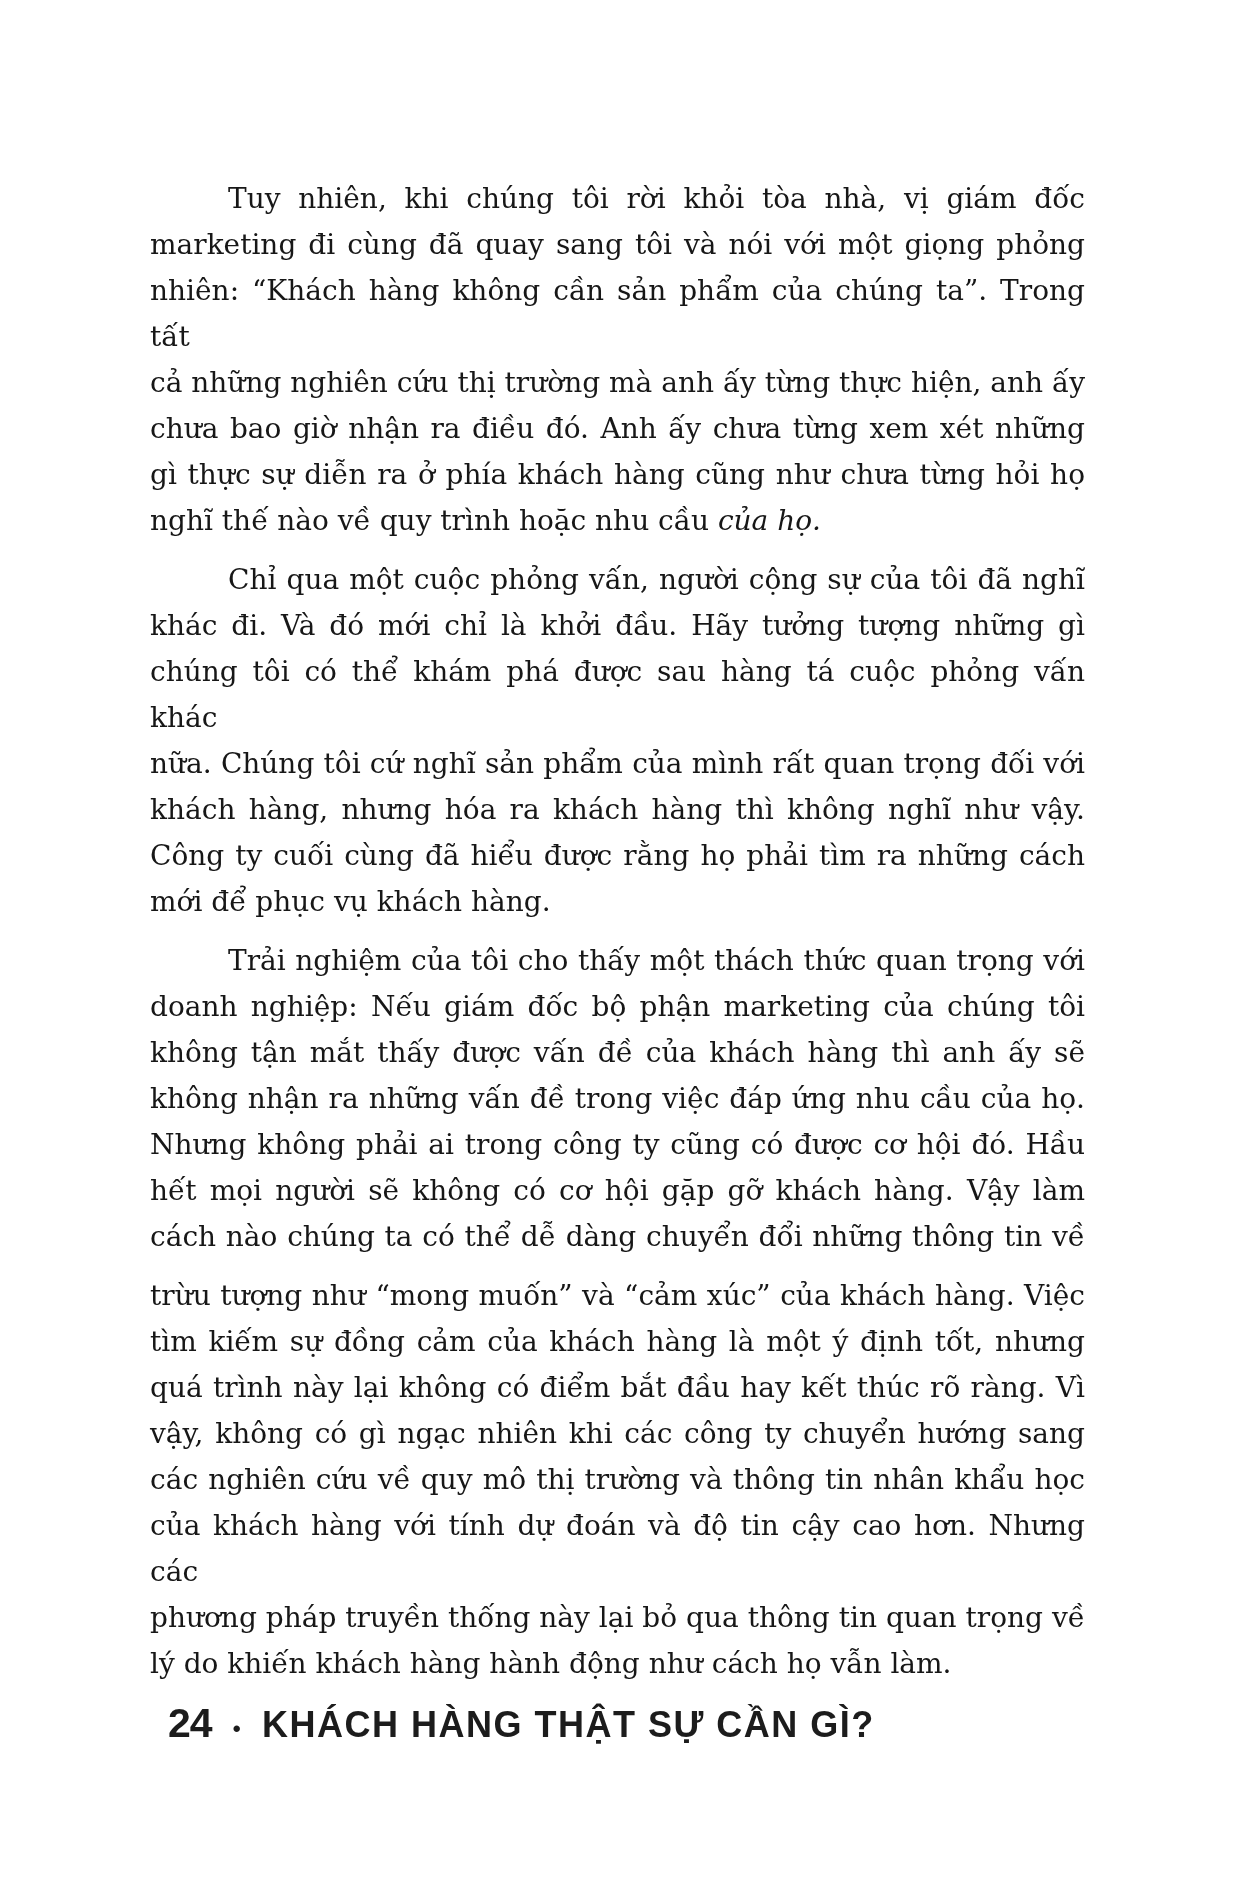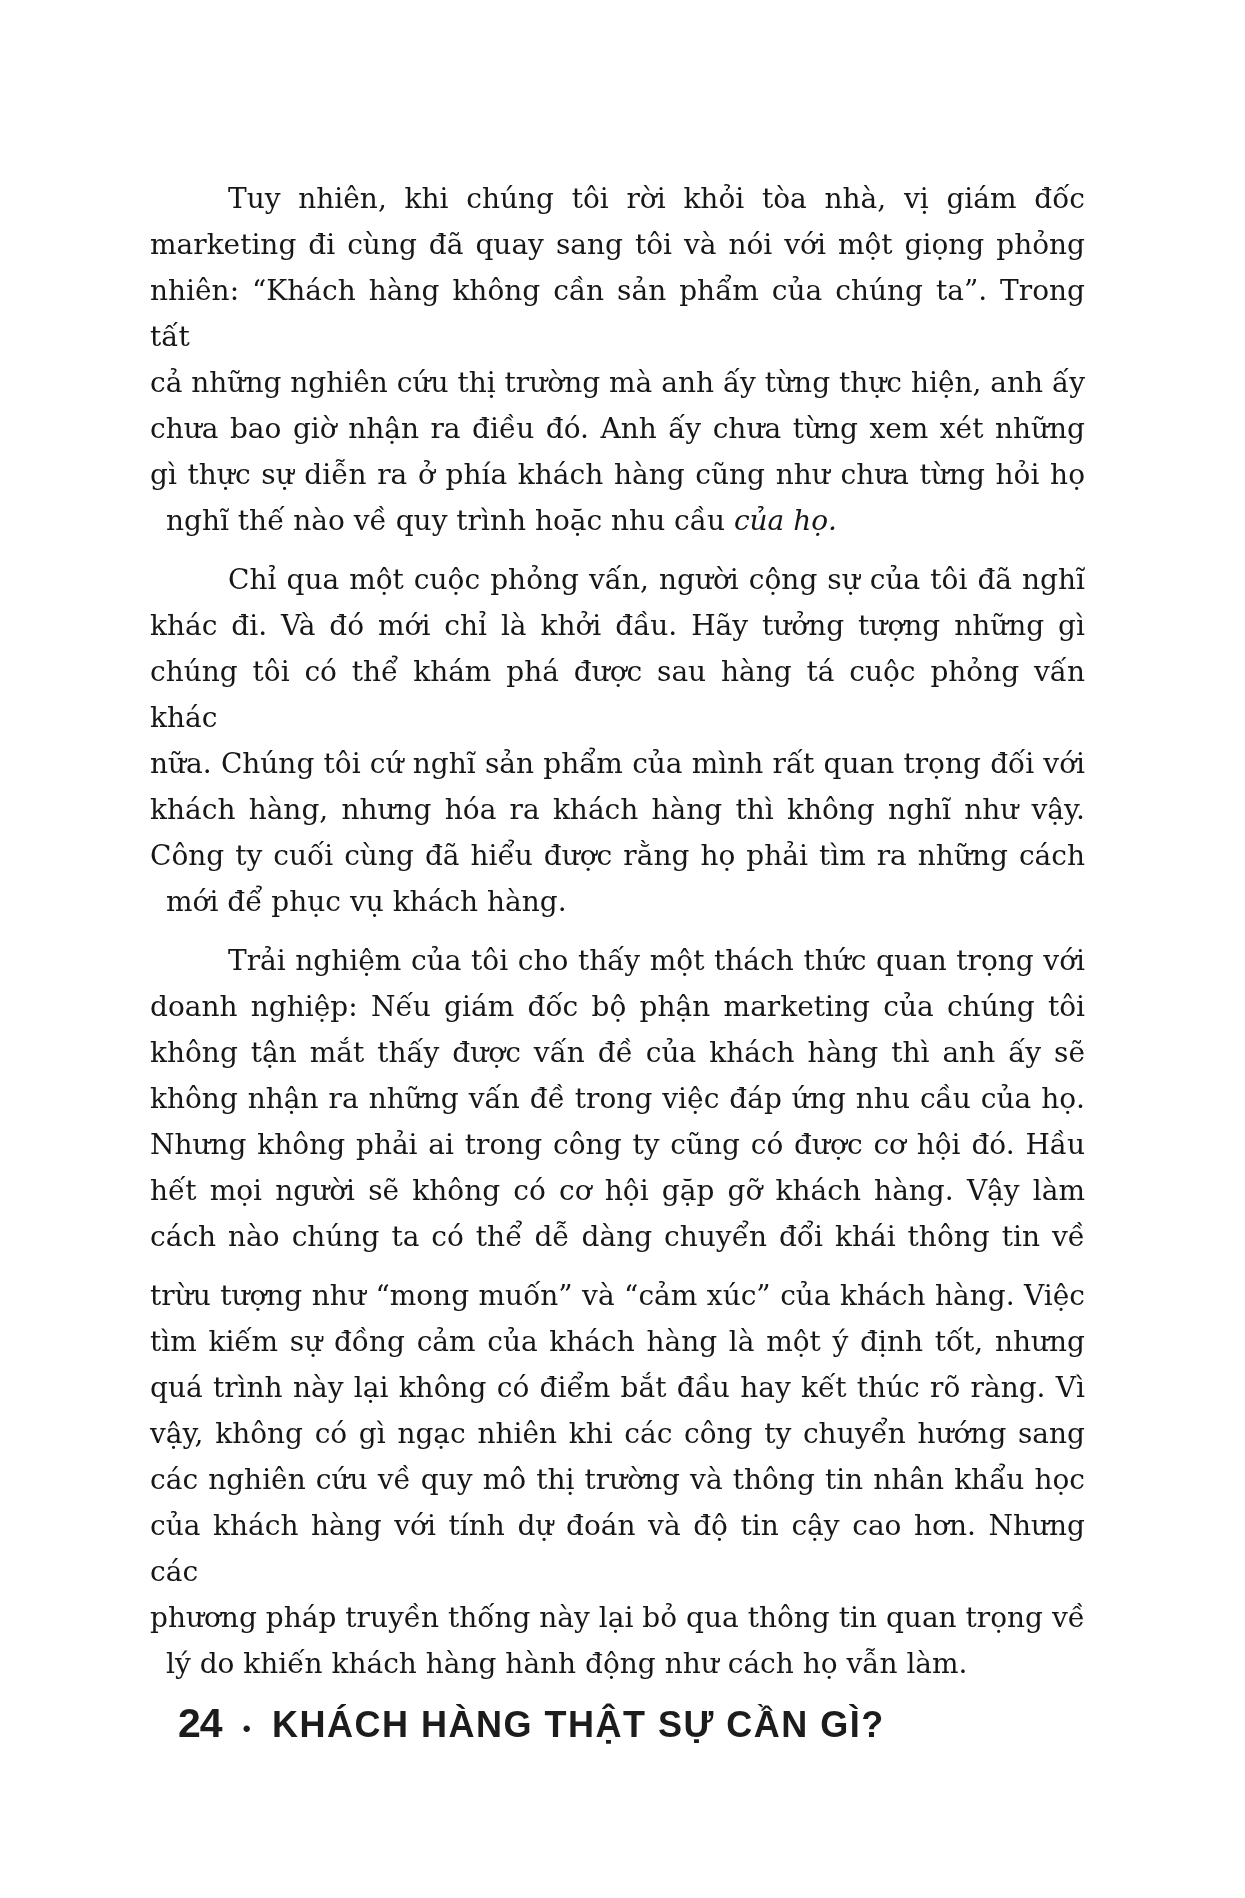--- a/index.html
+++ b/index.html
@@ -24,25 +24,25 @@
     font-size: 28px;
     line-height: 46px;
     color: #171717;
   }
   .line {
     display: block;
     text-align: justify;
     text-align-last: justify;
   }
   .line.first { text-indent: 78px; }
-  .line.last  { text-align-last: left; margin-left: 16px; }
+  .line.last  { text-align-last: left; }
   .ital { font-style: italic; }
   .footer {
     position: absolute;
-    left: 178px; top: 1700px;
+    left: 168px; top: 1700px;
     display: flex;
     align-items: baseline;
     color: #1c1c1c;
     font-family: "Liberation Sans", sans-serif;
     white-space: nowrap;
   }
   .pagenum {
     font-size: 41px;
     font-weight: bold;
     letter-spacing: -1px;
@@ -83,21 +83,21 @@
       <span class="line last">mới để phục vụ khách hàng.</span>
     </p>
 
     <p class="para">
       <span class="line first">Trải nghiệm của tôi cho thấy một thách thức quan trọng với</span>
       <span class="line">doanh nghiệp: Nếu giám đốc bộ phận marketing của chúng tôi</span>
       <span class="line">không tận mắt thấy được vấn đề của khách hàng thì anh ấy sẽ</span>
       <span class="line">không nhận ra những vấn đề trong việc đáp ứng nhu cầu của họ.</span>
       <span class="line">Nhưng không phải ai trong công ty cũng có được cơ hội đó. Hầu</span>
       <span class="line">hết mọi người sẽ không có cơ hội gặp gỡ khách hàng. Vậy làm</span>
-      <span class="line">cách nào chúng ta có thể dễ dàng chuyển đổi khái thông tin về</span>
+      <span class="line">cách nào chúng ta có thể dễ dàng chuyển đổi những thông tin về</span>
     </p>
 
     <p class="para">
       <span class="line">trừu tượng như “mong muốn” và “cảm xúc” của khách hàng. Việc</span>
       <span class="line">tìm kiếm sự đồng cảm của khách hàng là một ý định tốt, nhưng</span>
       <span class="line">quá trình này lại không có điểm bắt đầu hay kết thúc rõ ràng. Vì</span>
       <span class="line">vậy, không có gì ngạc nhiên khi các công ty chuyển hướng sang</span>
       <span class="line">các nghiên cứu về quy mô thị trường và thông tin nhân khẩu học</span>
       <span class="line">của khách hàng với tính dự đoán và độ tin cậy cao hơn. Nhưng các</span>
       <span class="line">phương pháp truyền thống này lại bỏ qua thông tin quan trọng về</span>

